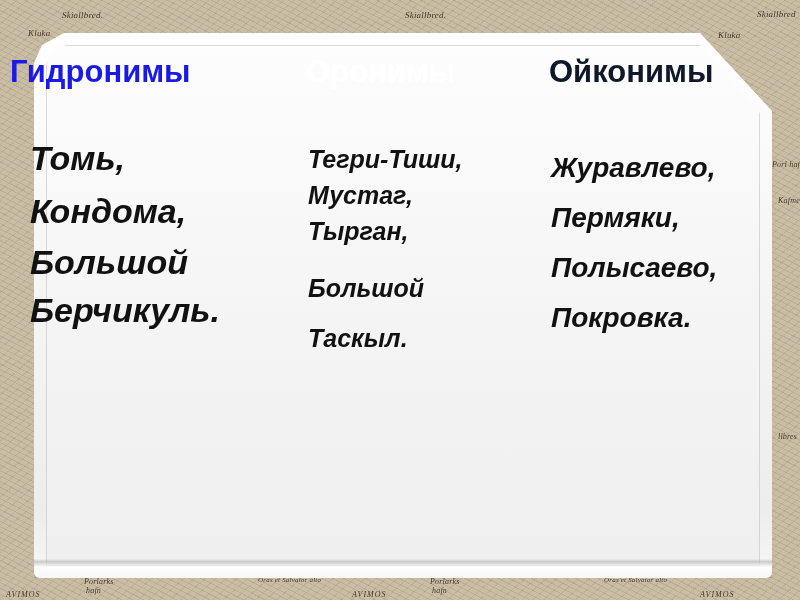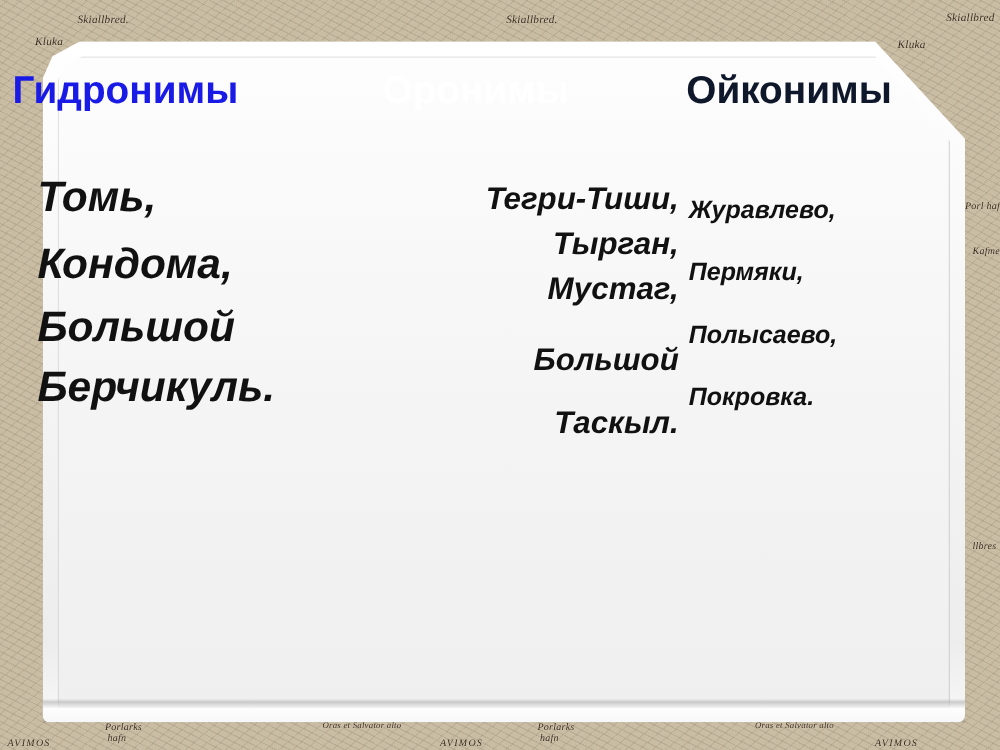--- a/index.html
+++ b/index.html
@@ -151,25 +151,25 @@
     list-style: none;
     margin: 0;
     padding: 0;
     font-weight: bold;
     font-style: italic;
     color: #111111;
   }
   .col-list li { white-space: pre-line; }
 
   .col-1 .col-list { margin-top: 40px; padding-left: 20px; font-size: 34px; line-height: 53px; }
-  .col-2 .col-list { margin-top: 49px; padding-left: 5px;  font-size: 25px; text-align: right; }
+  .col-2 .col-list { margin-top: 49px; padding-left: 5px;  font-size: 25px; }
   .col-2 .col-list li.tight  { line-height: 36px; }
   .col-2 .col-list li.loose  { line-height: 50px; }
   .col-2 .col-list li.gap    { margin-top: 14px; }
-  .col-3 .col-list { margin-top: 51px; padding-left: 4px; font-size: 20px; line-height: 50px; }
+  .col-3 .col-list { margin-top: 51px; padding-left: 4px; font-size: 28px; line-height: 50px; }
 </style>
 </head>
 <body>
 
 <div id="slide">
 
   <div class="map-bg"></div>
 
   <div class="map-labels-layer">
     <div class="map-label" style="left:62px;top:10px;">Skiallbred.</div>
@@ -205,22 +205,22 @@
         <li>Кондома,</li>
         <li style="line-height:48px;">Большой
 Берчикуль.</li>
       </ul>
     </div>
 
     <div class="column col-2">
       <div class="col-title">Оронимы</div>
       <ul class="col-list">
         <li class="tight">Тегри-Тиши,</li>
+        <li class="tight">Мустаг,</li>
         <li class="tight">Тырган,</li>
-        <li class="tight">Мустаг,</li>
         <li class="loose gap">Большой</li>
         <li class="loose">Таскыл.</li>
       </ul>
     </div>
 
     <div class="column col-3">
       <div class="col-title">Ойконимы</div>
       <ul class="col-list">
         <li>Журавлево,</li>
         <li>Пермяки,</li>

